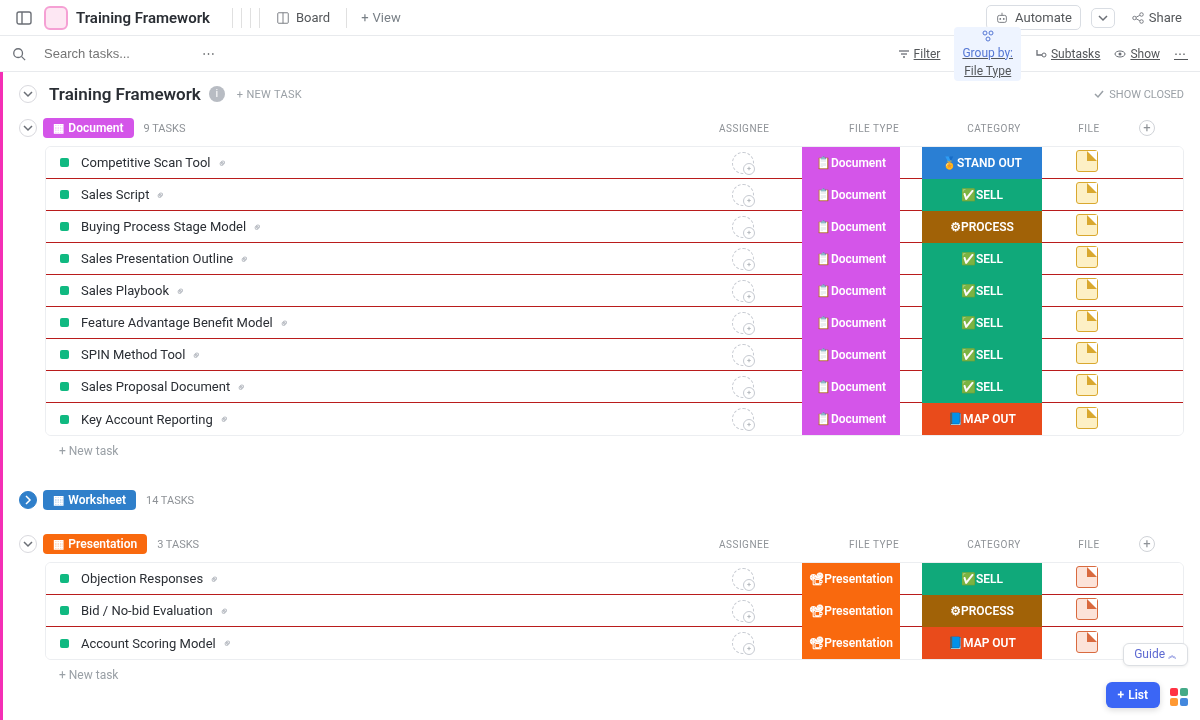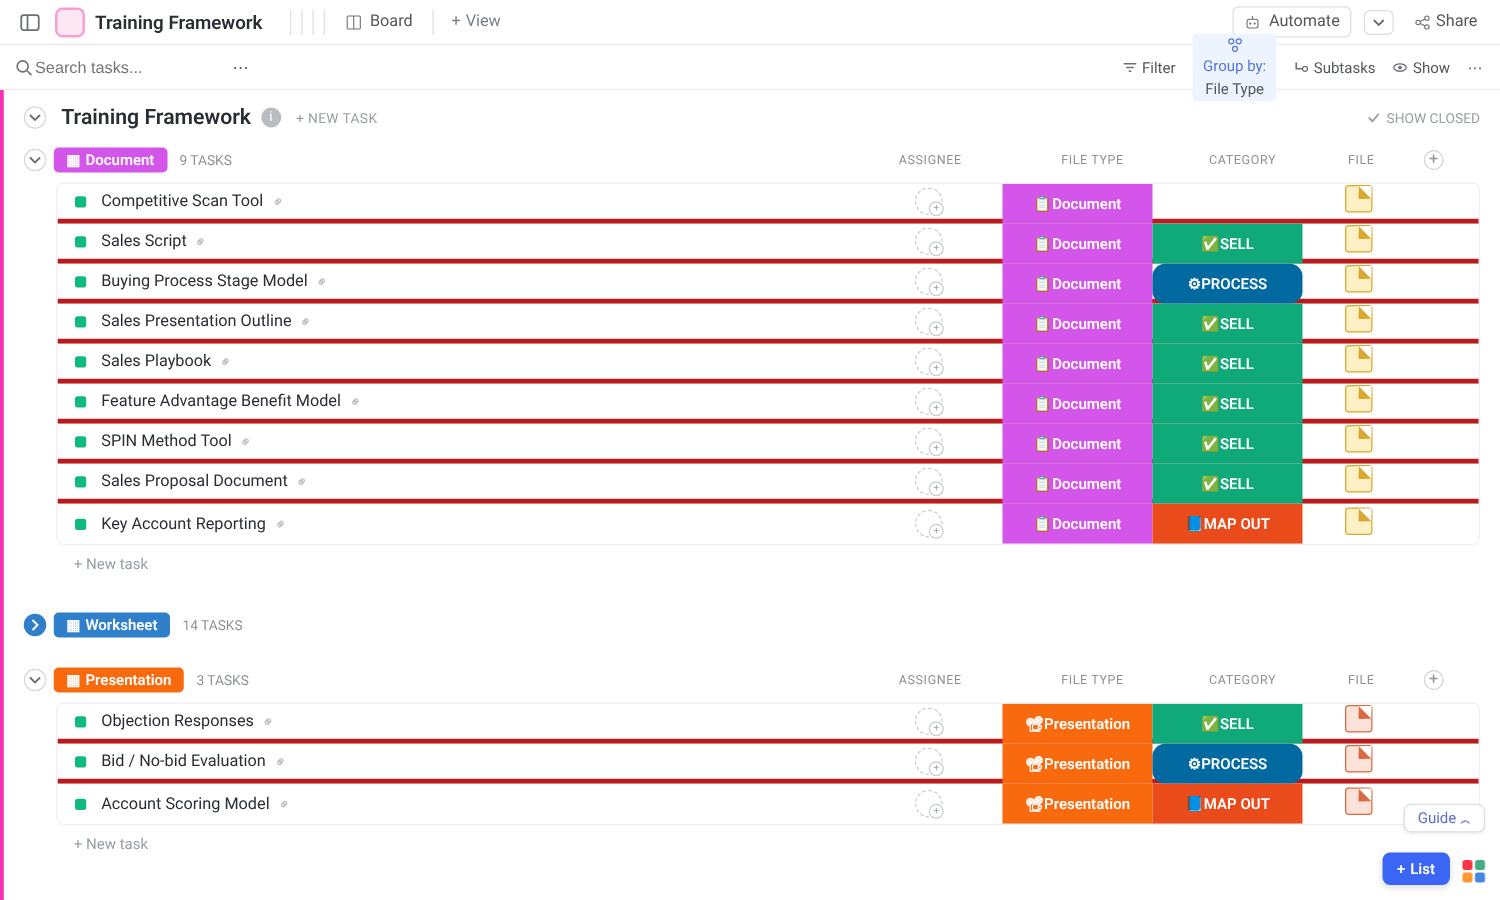--- a/index.html
+++ b/index.html
@@ -14,24 +14,24 @@
   .view-tab { display:flex; align-items:center; padding: 0 12px; height:100%; font-size:13px; color:#54575a; cursor:pointer; position:relative; gap:6px; }
   .view-tab.active { color:#4169e1; border-bottom: 2px solid #4169e1; }
   .divider { width:1px; height:20px; background:#e0e0e0; margin:0 4px; }
   .add-view { color:#787f86; display:flex; align-items:center; gap:4px; padding:0 10px; cursor:pointer; }
   .header-right { margin-left:auto; display:flex; align-items:center; gap:10px; }
   .automate-btn { display:flex; align-items:center; gap:6px; border:1px solid #d9dde3; border-radius:5px; padding:4px 8px; color:#54575a; cursor:pointer; }
   .share-btn { display:flex; align-items:center; gap:4px; padding:4px 6px; color:#54575a; cursor:pointer; }
   
   
   .toolbar { display:flex; align-items:center; height:36px; border-bottom:1px solid #e8eaed; padding:0 12px; }
-  .search-wrap { display:flex; align-items:center; gap:2px; color:#9aa0a6; }
+  .search-wrap { display:flex; align-items:center; gap:18px; color:#9aa0a6; }
   .search-input { border:none; outline:none; font-size:13px; width:140px; }
   .dots { margin-left:18px; color:#54575a; cursor:pointer; letter-spacing:2px; }
-  .toolbar-right { margin-left:auto; display:flex; align-items:center; gap:14px; font-size:12px; color:#54575a; }
+  .toolbar-right { margin-left:auto; display:flex; align-items:center; gap:14px; font-size:12px; color:#54575a;text-decoration:underline; }
   .tb-item { display:flex; align-items:center; gap:4px; cursor:pointer; }
   .group-chip { background:#eef4ff; border-radius:4px; padding:3px 8px; color:#5577d4; display:flex; align-items:center; gap:4px;flex-direction:column; }
   .group-chip .val { color:#54575a; }
   
   
   .page { padding: 12px 16px 0 16px; border-left:3px solid #f42fb5; height:calc(720px - 72px); overflow:auto; }
   .list-title-row { display:flex; align-items:center; margin-bottom:14px; }
   .list-title { font-size:17px; font-weight:600; margin-left:6px; }
   .info-icon { width:16px; height:16px; background:#b8bcc3; border-radius:50%; color:#fff; text-align:center; font-size:11px; line-height:16px; margin-left:8px; }
   .new-task-link { margin-left:12px; font-size:11px; color:#9aa0a6; letter-spacing:.3px; }
@@ -47,37 +47,37 @@
   .group-badge.worksheet { background:#2f7fca; }
   .group-badge.presentation { background:#f9690e; }
   .task-count { margin-left:10px; font-size:11px; color:#8e9297; }
   .col-assignee { position:absolute; left:700px; font-size:10px; letter-spacing:.5px; color:#8e9297; }
   .col-filetype { position:absolute; left:795px; width:120px; text-align:center; font-size:10px; letter-spacing:.5px; color:#8e9297; }
   .col-category { position:absolute; left:915px; width:120px; text-align:center; font-size:10px; letter-spacing:.5px; color:#8e9297; }
   .col-file { position:absolute; left:1040px; width:60px; text-align:center; font-size:10px; letter-spacing:.5px; color:#8e9297; }
   .add-col { position:absolute; left:1120px; cursor:pointer; color:#8e9297; border:1px solid #d0d3d8; border-radius:50%; width:16px; height:16px; text-align:center; line-height:13px; font-size:13px; }
   
   .rows { margin-left:26px; margin-top:8px; border:1px solid #eceef1; border-radius:6px; overflow:hidden;}
-  .row { display:flex; align-items:center; border-bottom:4px solid #b91c1c; height:32px; font-size:13px; position:relative; background:#fff; }
+  .row { display:flex; align-items:center; border-bottom:1px solid #b91c1c; height:32px; font-size:13px; position:relative; background:#fff; }
   .row:last-child { border-bottom:none; }
   .status-dot { width:9px; height:9px; background:#10b981; border-radius:2px; margin:0 12px 0 14px; }
   .task-name { color:#2a2e34; }
   .clip { color:#b8bcc3; margin-left:6px; font-size:12px; transform: rotate(135deg); display:inline-block;}
   .assignee-cell { position:absolute; left:686px; }
   .avatar-ph { width:22px; height:22px; border:1px dashed #c6cad1; border-radius:50%; position:relative; }
   .avatar-ph::after { content:"+"; position:absolute; bottom:-2px; right:-2px; width:10px; height:10px; background:#fff; border:1px solid #c6cad1; border-radius:50%; font-size:8px; text-align:center; line-height:9px; color:#9aa0a6;}
   
   .pill { position:absolute; height:32px; top:0; color:#fff; font-size:12px; font-weight:600; display:flex; align-items:center; justify-content:center; gap:3px; }
-  .pill.filetype { left:756px; width:120px; }
+  .pill.filetype { left:756px; width:98px; }
   .pill.category { left:876px; width:120px; }
   .pill.document { background:#d455e9; }
   .pill.presentation { background:#f9690e; }
   .pill.sell { background:#10a97a; }
   .pill.standout { background:#2a7fd4; }
-  .pill.process { background:#0369a1;border-radius:10px; }
+  .pill.process { background:#a16207; }
   .pill.mapout { background:#e94b1b; }
   
   .file-cell { position:absolute; left:1016px; width:50px; text-align:center; }
   .file-thumb { width:22px; height:22px; display:inline-block; background:#fdf0c5; border:1px solid #d9a82f; border-radius:3px; position:relative; }
   .file-thumb::before { content:""; position:absolute; top:0; right:0; border-width:5px; border-style:solid; border-color: #fff #fff #d9a82f #d9a82f; }
   .file-thumb.pres { background:#fce3d9; border-color:#d96a3f; }
   .file-thumb.pres::before { border-color:#fff #fff #d96a3f #d96a3f; }
   
   .new-task-inline { margin-left:40px; font-size:12px; color:#9aa0a6; padding:8px 0; cursor:pointer; }
   
@@ -232,20 +232,21 @@
         </div>
         <div class="rows">
           <div class="row">
         <div class="status-dot"></div>
         <div class="task-name">Competitive Scan Tool</div>
         <span class="clip">⚭</span>
         <div class="assignee-cell">
               <div class="avatar-ph"></div>
             </div>
         <div class="pill filetype document">📋Document</div>
+        <div class="pill category standout">🏅STAND OUT</div>
         <div class="file-cell"><span class="file-thumb "></span></div>
       </div>
           <div class="row">
         <div class="status-dot"></div>
         <div class="task-name">Sales Script</div>
         <span class="clip">⚭</span>
         <div class="assignee-cell">
               <div class="avatar-ph"></div>
             </div>
         <div class="pill filetype document">📋Document</div>

